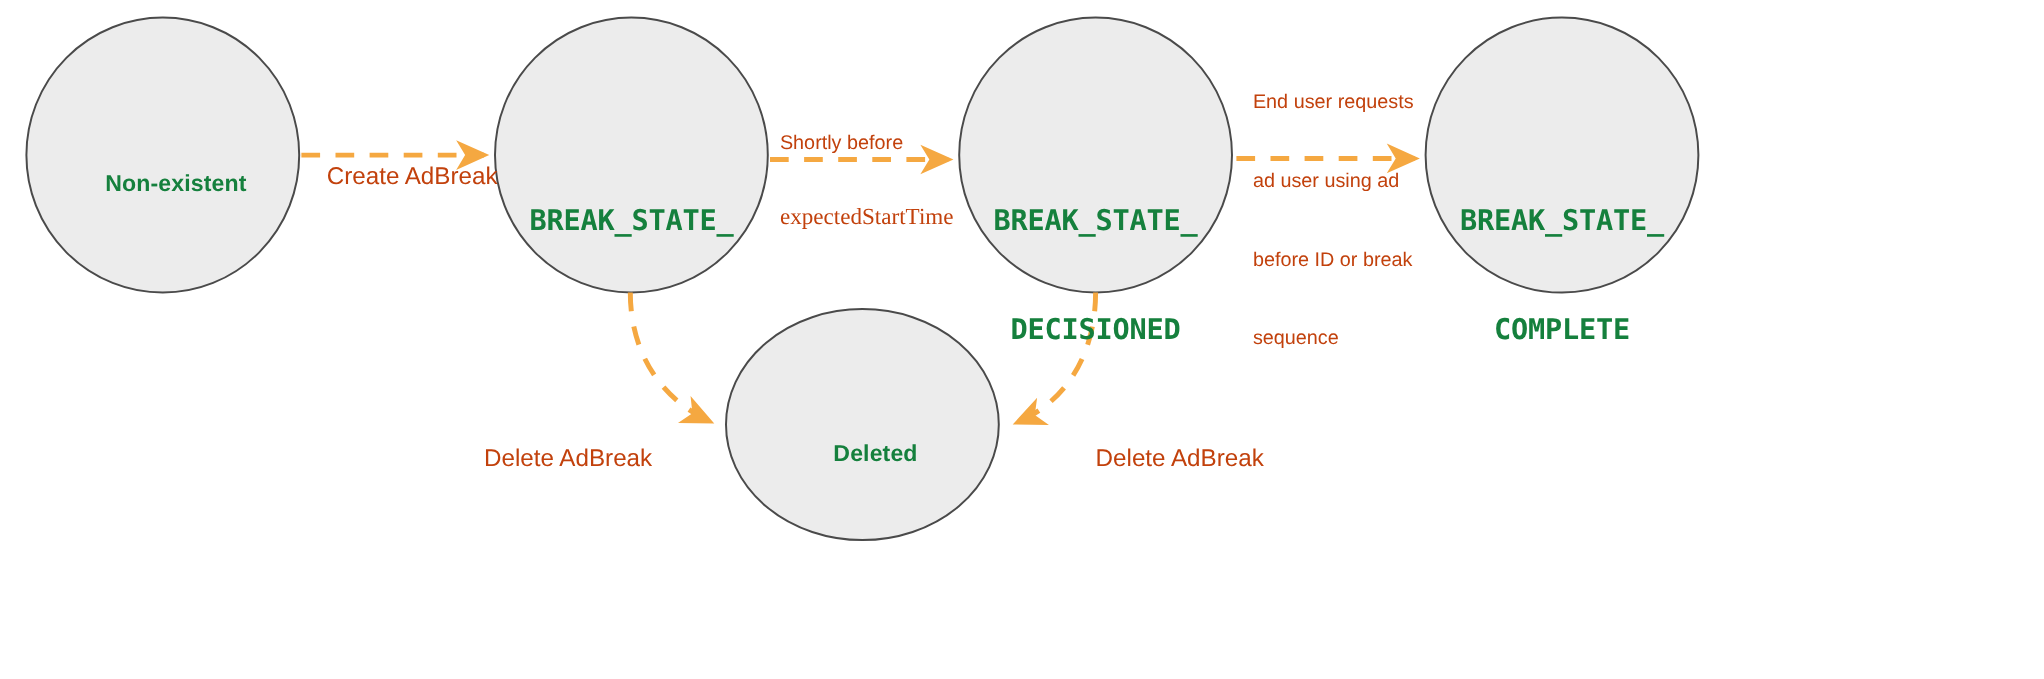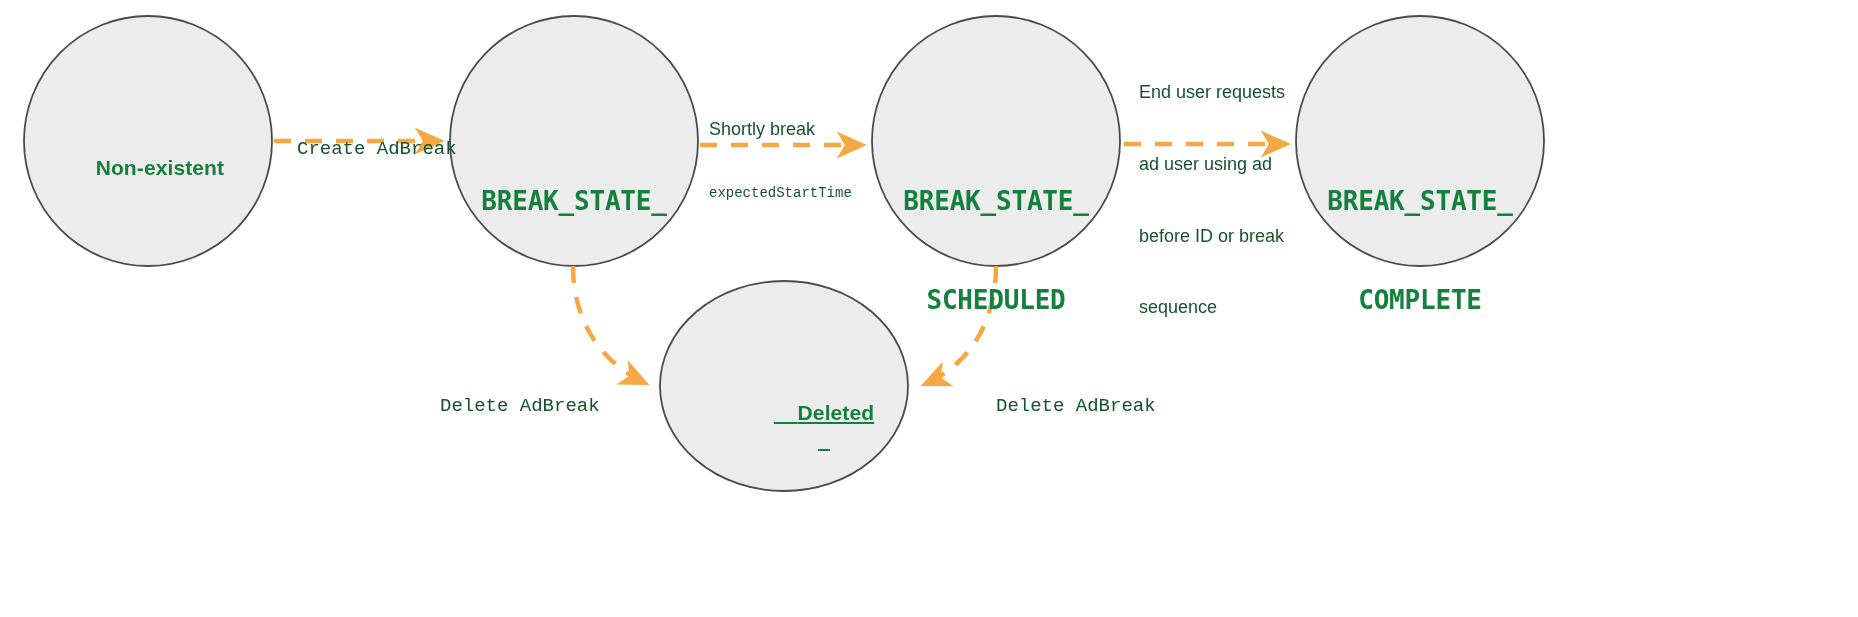--- a/index.html
+++ b/index.html
@@ -41,36 +41,36 @@
     font-size: 21px;
     letter-spacing: 0.1px;
   }
   .node-label.mono {
     font-family: "DejaVu Sans Mono", monospace;
     font-size: 26px;
     letter-spacing: -0.2px;
   }
   .edge-label {
     position: absolute;
-    color: #14532d;
+    color: #c2410c;
     white-space: pre;
     line-height: 1.33;
     pointer-events: none;
   }
   .edge-label.mono {
-    font-family: Liberation Mono, monospace;
-    font-size: 19px;
+    font-family: Liberation Sans, sans-serif;
+    font-size: 22px;
   }
   .edge-label.sans {
     font-family: "Liberation Sans", sans-serif;
     font-size: 18px;
   }
   .edge-label .mono-part {
-    font-family: Liberation Mono, monospace;
-    font-size: 14px;
+    font-family: Liberation Serif, serif;
+    font-size: 21px;
   }
   .edge-label .sans-part {
     font-family: "Liberation Sans", sans-serif;
     font-size: 18px;
   }
 </style>
 </head>
 <body>
 
 <div id="diagram-root">
@@ -122,38 +122,38 @@
   <div class="node-label sans" style="left:24px; top:128px; width:248px;">
     <span>Non-existent</span>
   </div>
 
   <div class="node-label mono" style="left:450px; top:118px; width:248px;">
     <div>BREAK_STATE_</div>
   </div>
 
   <div class="node-label mono" style="left:872px; top:118px; width:248px;">
     <div>BREAK_STATE_</div>
-    <div>SCHEDULED</div>
+    <div>DECISIONED</div>
   </div>
 
   <div class="node-label mono" style="left:1296px; top:118px; width:248px;">
     <div>BREAK_STATE_</div>
     <div>COMPLETE</div>
   </div>
 
-  <div class="node-label sans" style="left:700px; top:373px; width:248px;text-decoration:underline;">
+  <div class="node-label sans" style="left:660px; top:373px; width:248px;">
     <span>Deleted</span>
   </div>
 
   <div class="edge-label mono" style="left:297px; top:86px;">
     <div>Create AdBreak</div>
   </div>
 
   <div class="edge-label" style="left:709px; top:75px;">
-    <div class="sans-part">Shortly break</div>
+    <div class="sans-part">Shortly before</div>
     <div class="mono-part">expectedStartTime</div>
   </div>
 
   <div class="edge-label sans" style="left:1139px; top:33px;">
     <div>End user requests</div>
     <div>ad user using ad</div>
     <div>before ID or break</div>
     <div>sequence</div>
   </div>
 

